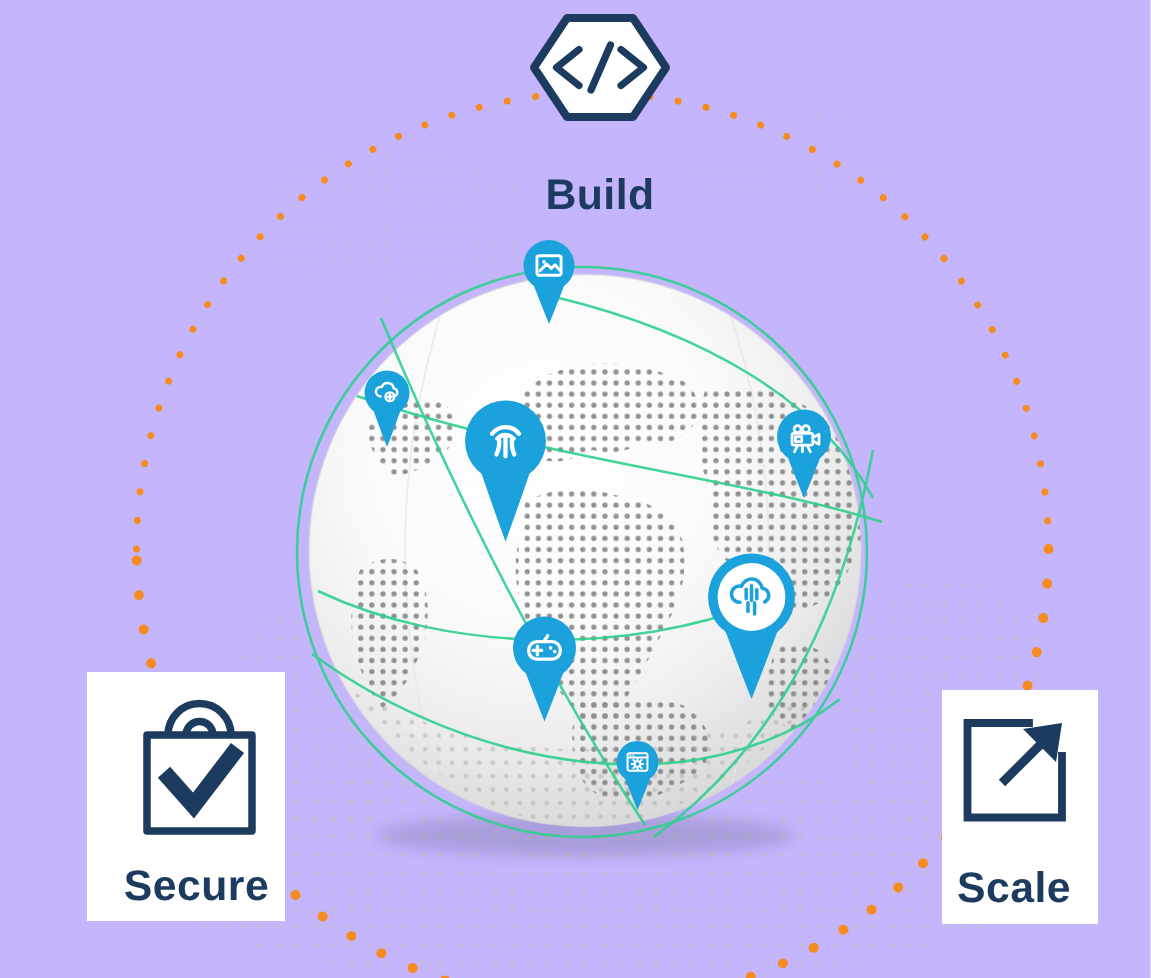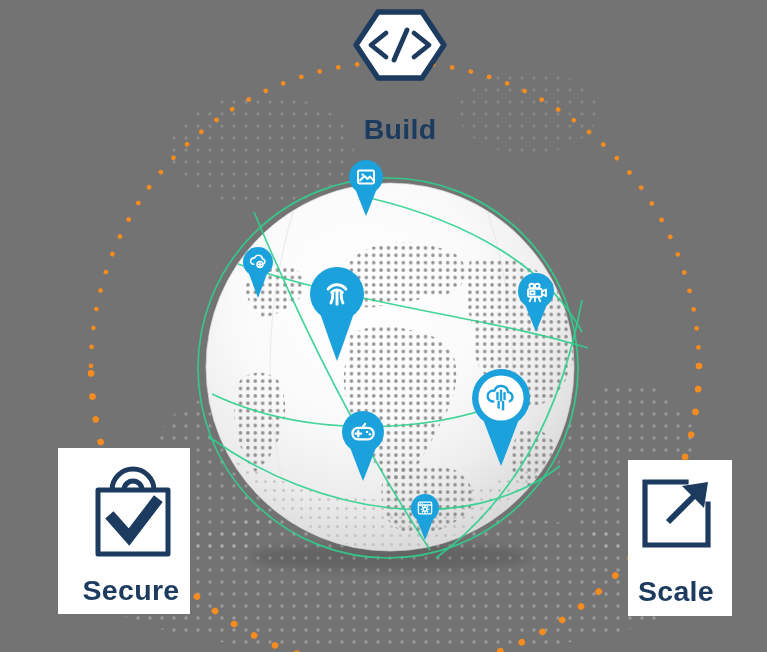--- a/index.html
+++ b/index.html
@@ -1,19 +1,19 @@
 <!DOCTYPE html>
 <html><head>
 <meta charset="utf-8">
 <style>
   html,body{margin:0;padding:0;background:#ffffff;}
   .stage{
     position:relative;
     width:767px;height:652px;
-    background:#737373;
+    background:#c4b5fd;
     overflow:hidden;
     font-family:"Liberation Sans", sans-serif;
   }
   svg{display:block;}
   text.node-label{
     font-family:"Liberation Sans", sans-serif;
     font-weight:bold;
     font-size:28.5px;
     fill:#1c3b5e;
     letter-spacing:0.3px;

